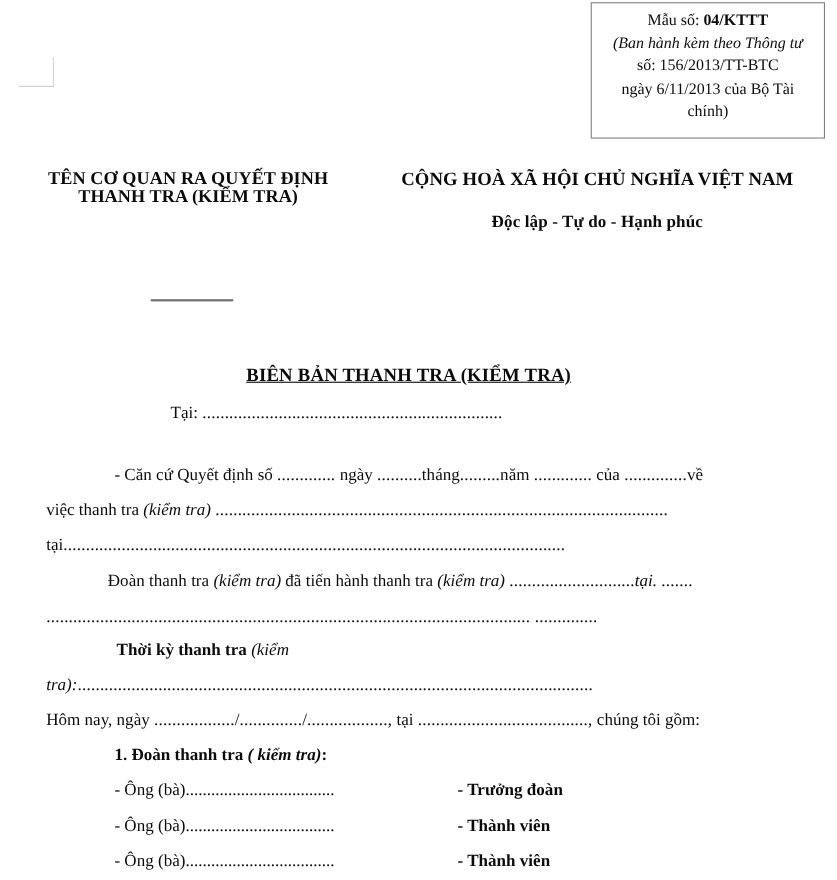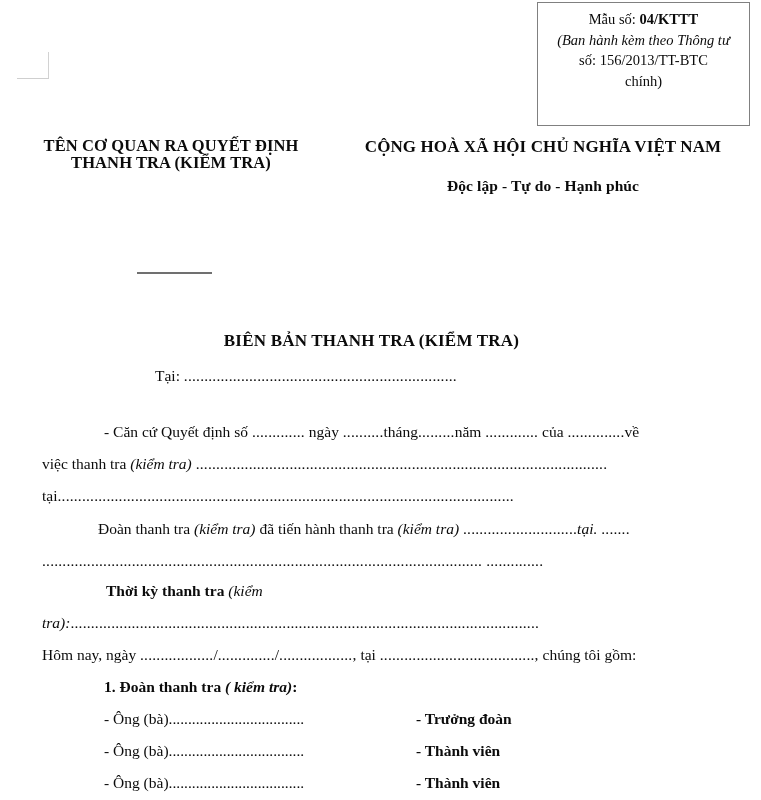--- a/index.html
+++ b/index.html
@@ -64,21 +64,21 @@
     font-size: 14.5px;
   }
   .form-box .fb-line { display: block; white-space: nowrap; }
   .form-box .fb-code { font-weight: bold; }
   .form-box .fb-italic { font-style: italic; }
 
   
   .masthead {
     position: absolute;
     left: 0;
-    top: 132px;
+    top: 148px;
     width: 647px;
     height: 100px;
   }
   .mh-left {
     position: absolute;
     left: 8px;
     top: 0;
     width: 326px;
     text-align: center;
   }
@@ -116,20 +116,21 @@
   .doc-title {
     position: absolute;
     left: 0;
     top: 331px;
     width: 743px;
     text-align: center;
     font-weight: bold;
     font-size: 17px;
     letter-spacing: 0.2px;
     white-space: nowrap;
+    text-decoration: underline;
   }
 
   
   .body-text {
     position: absolute;
     left: 0;
     top: 362px;
     width: 761px;
     font-size: 15.5px;
     line-height: 1;
@@ -178,20 +179,21 @@
 
   <div class="corner-bracket">
     <div class="cb-v"></div>
     <div class="cb-h"></div>
   </div>
 
   <div class="form-box">
     <span class="fb-line"><span>Mẫu số:</span> <span class="fb-code">04/KTTT</span></span>
     <span class="fb-line fb-italic">(Ban hành kèm theo Thông tư</span>
     <span class="fb-line">số: 156/2013/TT-BTC</span>
+    <span class="fb-line">ngày 6/11/2013 của Bộ Tài</span>
     <span class="fb-line">chính)</span>
   </div>
 
   <div class="masthead">
     <div class="mh-left">
       <div class="mh-line l1">TÊN CƠ QUAN RA QUYẾT ĐỊNH</div>
       <div class="mh-line l2">THANH TRA (KIỂM TRA)</div>
     </div>
     <div class="mh-right">
       <div class="mh-line r1">CỘNG HOÀ XÃ HỘI CHỦ NGHĨA VIỆT NAM</div>

